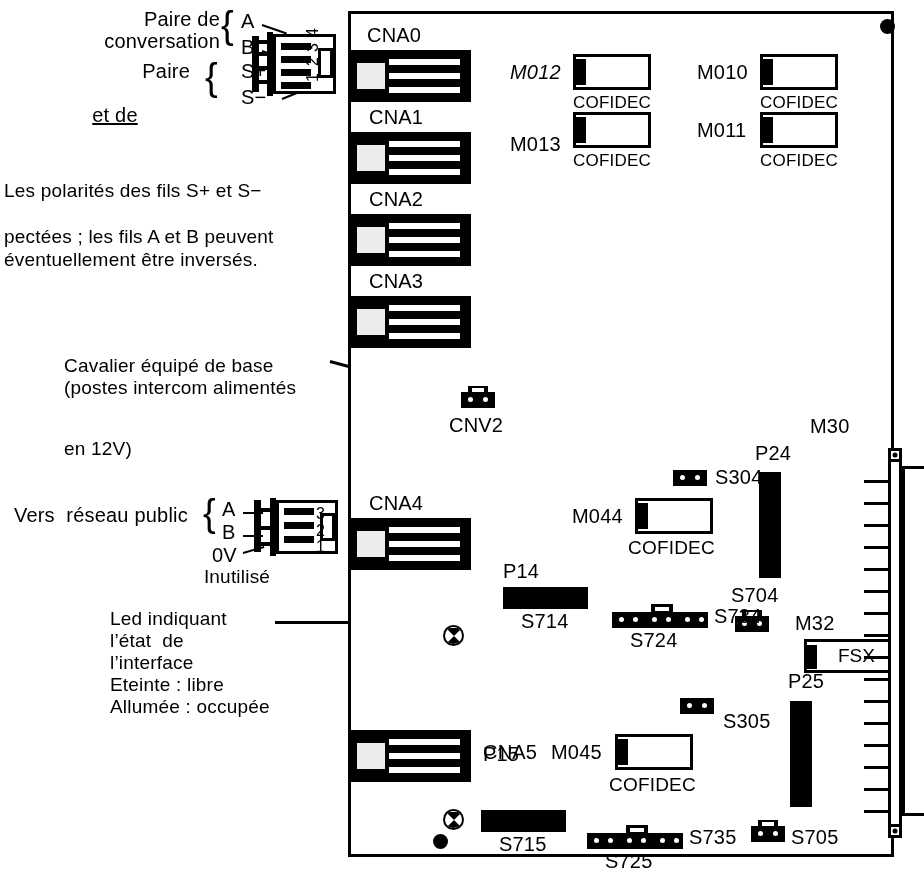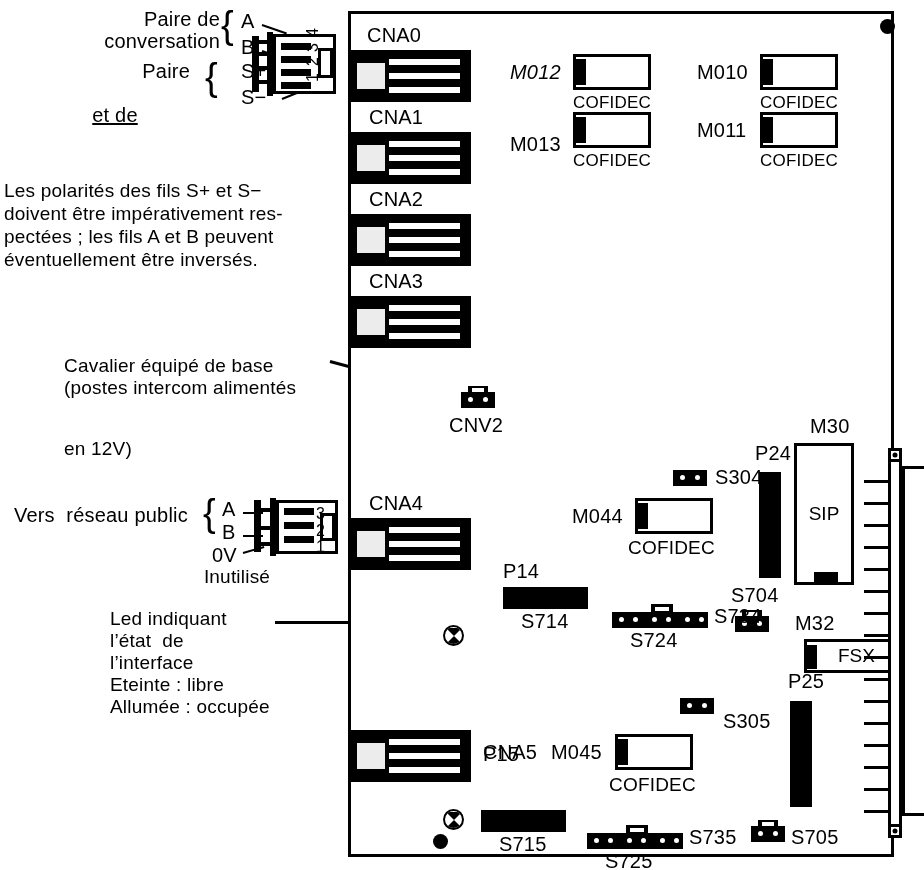--- a/index.html
+++ b/index.html
@@ -130,21 +130,20 @@
     <div class="bar" style="left:29px;top:37px;width:30px;height:7px;"></div>
     <div class="bar" style="left:29px;top:50px;width:30px;height:7px;"></div>
     <div class="tab" style="left:66px;top:16px;width:15px;height:30px;"></div>
   </div>
   <div class="txt t16" style="left:304px;top:37px;transform:rotate(-90deg);transform-origin:left top;">4</div>
   <div class="txt t16" style="left:304px;top:52px;transform:rotate(-90deg);transform-origin:left top;">3</div>
   <div class="txt t16" style="left:304px;top:66px;transform:rotate(-90deg);transform-origin:left top;">2</div>
   <div class="txt t16" style="left:304px;top:82px;transform:rotate(-90deg);transform-origin:left top;">1</div>
 
   <div class="txt t19" style="left:4px;top:180px;">Les polarités des fils S+ et S−</div>
-  <div class="txt t19" style="left:4px;top:203px;">doivent être impérativement res-</div>
   <div class="txt t19" style="left:4px;top:226px;">pectées ; les fils A et B peuvent</div>
   <div class="txt t19" style="left:4px;top:249px;">éventuellement être inversés.</div>
 
   <div class="txt t19" style="left:64px;top:355px;">Cavalier équipé de base</div>
   <div class="txt t19" style="left:64px;top:377px;">(postes intercom alimentés</div>
   <div class="txt t19" style="left:64px;top:399px;margin-top:39px;">en 12V)</div>
   <div class="ln" style="left:330px;top:360px;width:130px;height:3px;transform:rotate(15deg);transform-origin:left center;"></div>
 
   <div class="txt t20" style="left:14px;top:504px;">Vers  réseau public</div>
   <div class="brace" style="left:203px;top:494px;">{</div>
@@ -327,24 +326,20 @@
       <div class="p f" style="margin:1px 0;"></div>
       <div class="p f" style="margin:1px 0;"></div>
       <div class="p f" style="margin:1px 0;"></div>
       <div class="p f" style="margin:1px 0;"></div>
       <div class="p f" style="margin:1px 0;"></div>
       <div class="p f" style="margin:1px 0;"></div>
       <div class="p f" style="margin:1px 0;"></div>
     </div>
 
     <div class="txt t20" style="left:459px;top:401px;">M30</div>
-    <div class="chip" style="left:443px;top:429px;width:60px;height:142px;">
-      <div class="lbl">SIP</div>
-      <div class="mark" style="left:17px;bottom:0;width:24px;height:10px;"></div>
-    </div>
 
     <div class="txt t20" style="left:380px;top:570px;">S704</div>
     <div class="jmp" style="left:384px;top:596px;width:34px;height:22px;">
       <div class="blk" style="left:0;top:6px;width:34px;height:16px;"></div>
       <div class="cap" style="left:7px;top:0;width:20px;height:8px;"></div>
       <div class="gap" style="left:11px;top:2px;width:12px;height:4px;"></div>
       <div class="pin" style="left:4px;top:8px;"></div>
       <div class="pin" style="left:19px;top:8px;"></div>
     </div>
 

